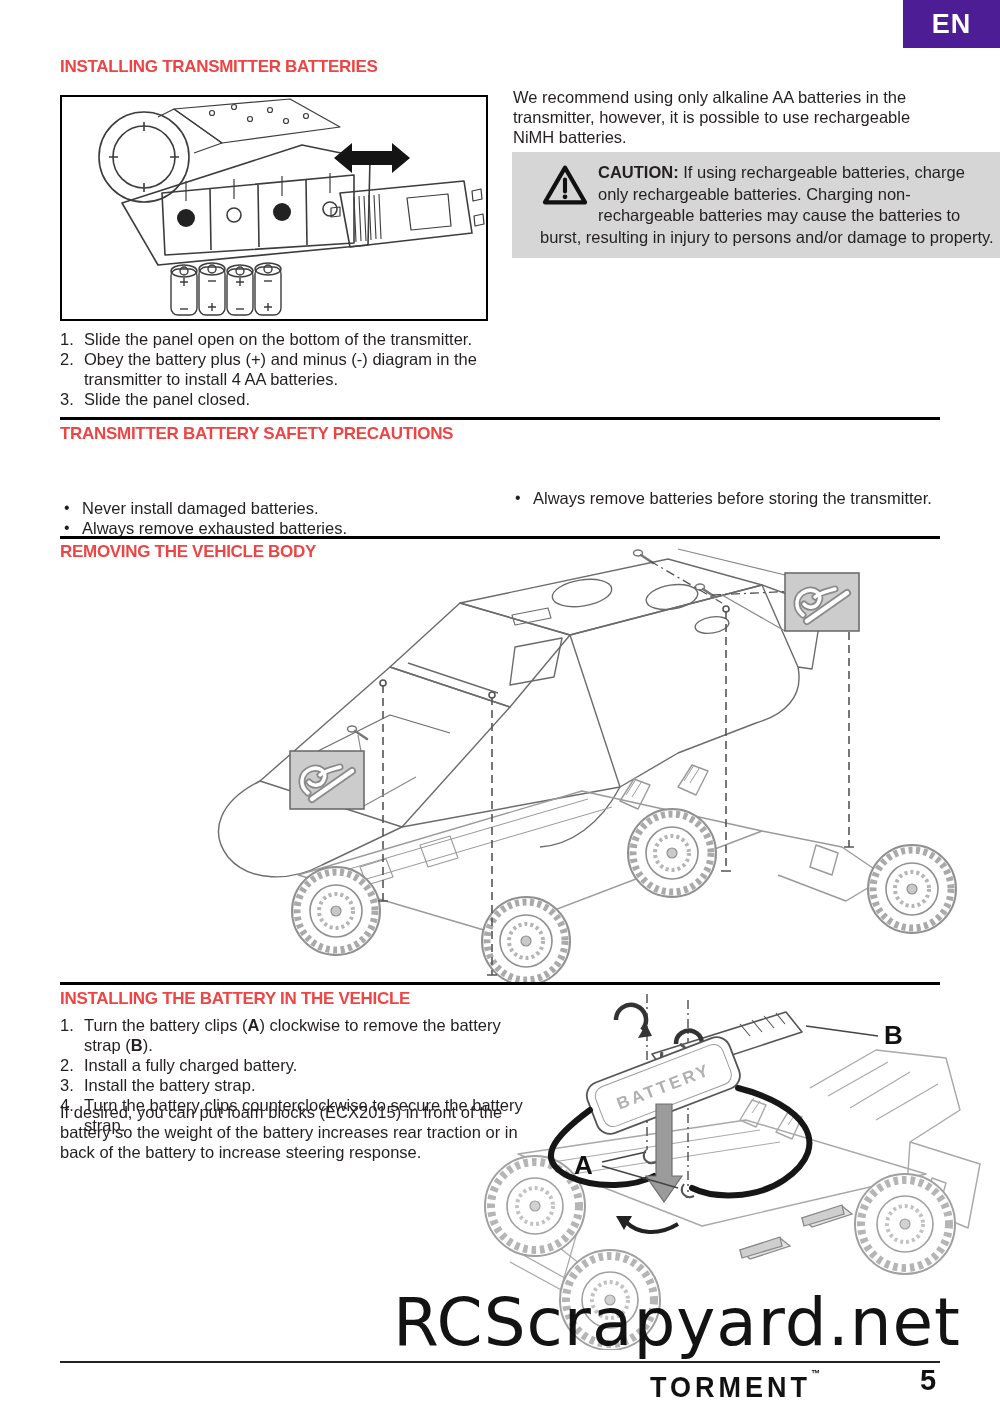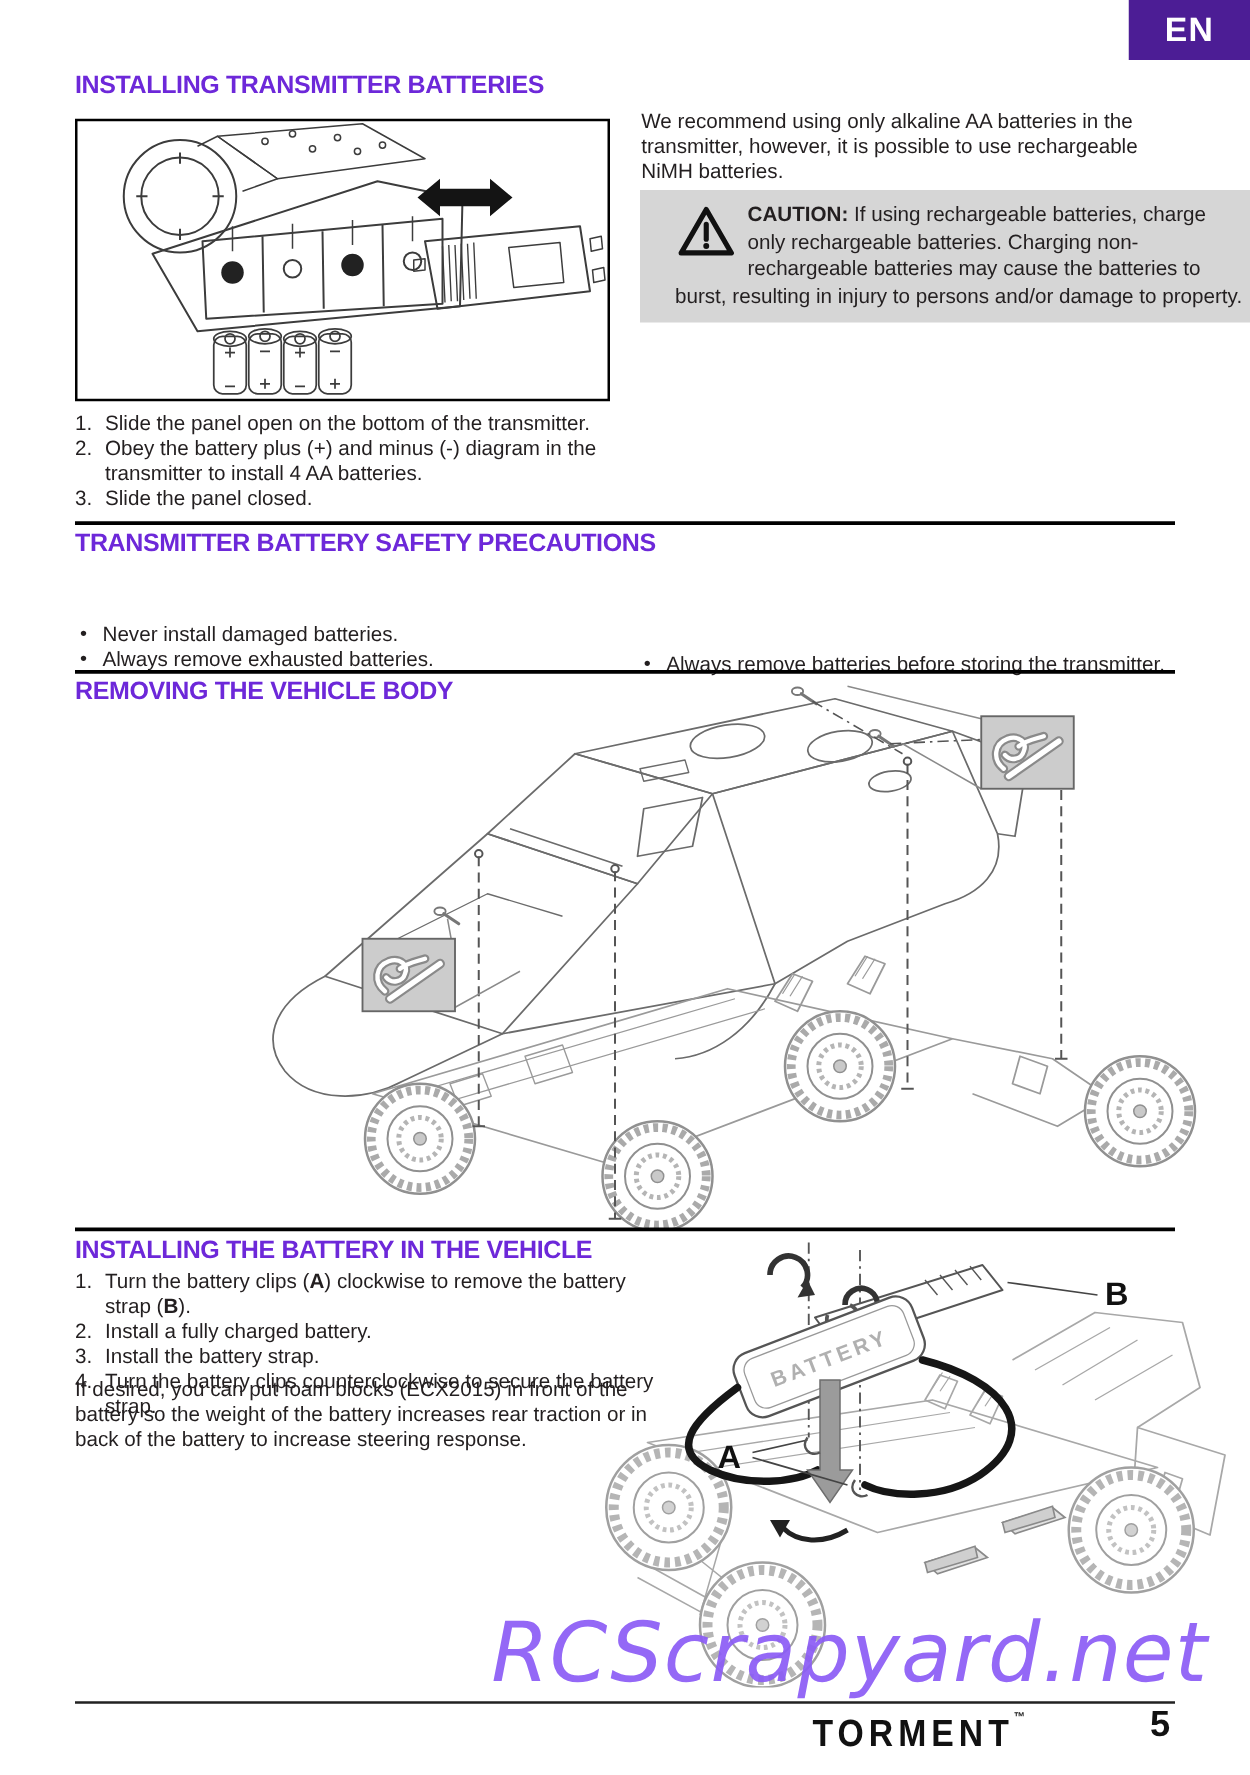--- a/index.html
+++ b/index.html
@@ -1,38 +1,38 @@
 <!DOCTYPE html>
 <html><head>
 <meta charset="utf-8">
 <style>
   html,body{margin:0;padding:0;background:#fff;}
   .page{position:relative;width:1000px;height:1420px;background:#fff;overflow:hidden;
         font-family:"Liberation Sans",sans-serif;color:#231f20;}
   .badge{position:absolute;left:903px;top:0;width:97px;height:48px;background:#4c1d95;
          display:flex;align-items:center;justify-content:center;}
   .badge span{color:#fff;font-size:27px;font-weight:bold;letter-spacing:1px;}
-  h2.sec{position:absolute;margin:0;font-size:20px;font-weight:bold;color:#6d28d9;
+  h2.sec{position:absolute;margin:0;font-size:17px;font-weight:bold;color:#ef4444;
          letter-spacing:-0.3px;white-space:nowrap;}
   .rule{position:absolute;left:60px;width:880px;height:3px;background:#000;}
   .diagbox{position:absolute;left:60px;top:95px;width:428px;height:226px;
            border:2px solid #000;box-sizing:border-box;background:#fff;}
   .col-right{position:absolute;left:513px;width:427px;}
   .body-txt{font-size:16.5px;line-height:20px;}
   .caution{position:absolute;left:512px;top:152px;width:496px;background:#d6d6d6;
            box-sizing:border-box;padding:10px 12px 10px 28px;font-size:16.5px;line-height:21.5px;}
   .caution .tri{float:left;width:46px;height:42px;margin:2px 10px 2px 2px;}
   .numlist{position:absolute;left:60px;width:470px;}
   .numlist .item{display:flex;font-size:16.5px;line-height:20px;}
   .numlist .n{width:24px;flex:0 0 24px;}
   .bullets{position:absolute;width:440px;margin-top:48px;}
   .bullets .b{position:relative;padding-left:20px;font-size:16.5px;line-height:20px;}
   .bullets .b::before{content:"•";position:absolute;left:2px;top:0;font-size:16px;}
   .wm{position:absolute;left:393px;top:1284px;font-size:66px;letter-spacing:1px;
-      color:#8b5cf6;opacity:0.92;font-style:italic;font-family:"DejaVu Sans",sans-serif;
+      color:#000000;opacity:0.92;font-family:"DejaVu Sans",sans-serif;
       white-space:nowrap;z-index:30;}
   .footer-rule{position:absolute;left:60px;top:1361px;width:880px;height:2px;background:#222;}
   .logo{position:absolute;left:650px;top:1368px;font-size:27px;font-weight:bold;
         letter-spacing:4px;color:#111;transform:scaleY(1.12);transform-origin:top left;white-space:nowrap;}
   .logo sup{font-size:9px;letter-spacing:0;vertical-align:18px;}
   .pagenum{position:absolute;left:920px;top:1364px;font-size:29px;font-weight:bold;color:#111;}
   svg{display:block;}
   .lineart{position:absolute;}
   text.big-label{font-family:"Liberation Sans",sans-serif;font-size:26px;font-weight:bold;fill:#111;}
 </style>
@@ -148,21 +148,21 @@
     </div>
   </div>
 
   <div class="rule" style="top:417px;"></div>
   <h2 class="sec" style="left:60px;top:424px;">TRANSMITTER BATTERY SAFETY PRECAUTIONS</h2>
 
   <div class="bullets" style="left:62px;top:450px;">
     <div class="b">Never install damaged batteries.</div>
     <div class="b">Always remove exhausted batteries.</div>
   </div>
-  <div class="bullets" style="left:513px;top:474px;width:430px;">
+  <div class="bullets" style="left:513px;top:440px;width:430px;">
     <div class="b">Always remove batteries before storing the transmitter.</div>
   </div>
 
   <div class="rule" style="top:536px;"></div>
   <h2 class="sec" style="left:60px;top:542px;">REMOVING THE VEHICLE BODY</h2>
 
   <svg class="lineart" style="left:60px;top:545px;" width="900" height="438" viewBox="0 0 900 438">
     <defs>
       <g id="rclip">
         <path d="M8,34 c-9,-7 -8,-20 3,-24 c9,-3 16,3 13,10 c-2,7 -11,8 -15,3 M20,16 c6,-5 14,-6 20,-8" fill="none" stroke="#8a8a8a" stroke-width="7" stroke-linecap="round"></path>

